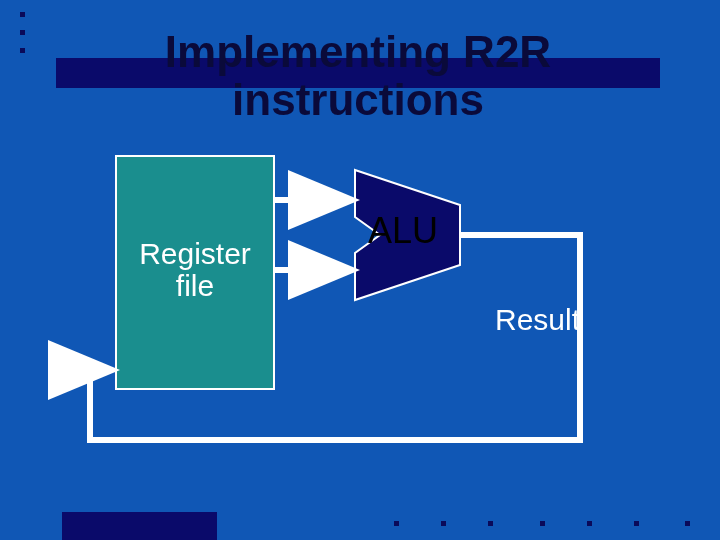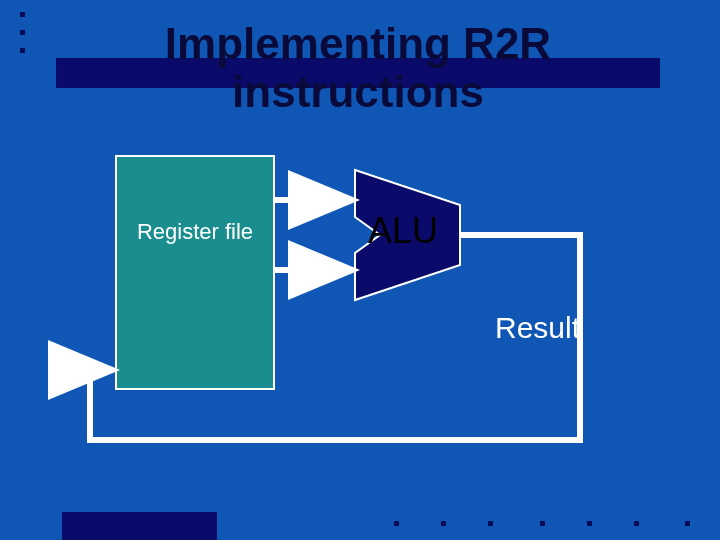--- a/index.html
+++ b/index.html
@@ -26,65 +26,65 @@
     position: absolute;
     left: 56px;
     top: 58px;
     width: 604px;
     height: 30px;
     background: #0a0a6a;
   }
   .title {
     position: absolute;
     left: 60px;
-    top: 20px;
+    top: 28px;
     width: 596px;
     color: #0a0a3a;
     font-size: 44px;
     font-weight: bold;
     text-align: center;
     line-height: 1.08;
   }
   .regfile {
     position: absolute;
     left: 115px;
     top: 155px;
     width: 160px;
     height: 235px;
     background: #1a8e8e;
     border: 2px solid #ffffff;
   }
   .regfile-label {
     position: absolute;
     left: 125px;
-    top: 220px;
+    top: 238px;
     width: 140px;
     color: #ffffff;
-    font-size: 22px;
+    font-size: 30px;
     text-align: center;
     line-height: 1.05;
   }
   .alu-wrap {
     position: absolute;
     left: 350px;
     top: 165px;
     width: 115px;
     height: 140px;
   }
   .alu-label {
     position: absolute;
     left: 368px;
     top: 210px;
     color: #000;
     font-size: 36px;
   }
   .result-label {
     position: absolute;
     left: 495px;
-    top: 311px;
+    top: 303px;
     color: #ffffff;
     font-size: 30px;
   }
   .bottom-rect {
     position: absolute;
     left: 62px;
     bottom: 0;
     width: 155px;
     height: 28px;
     background: #0a0a6a;

